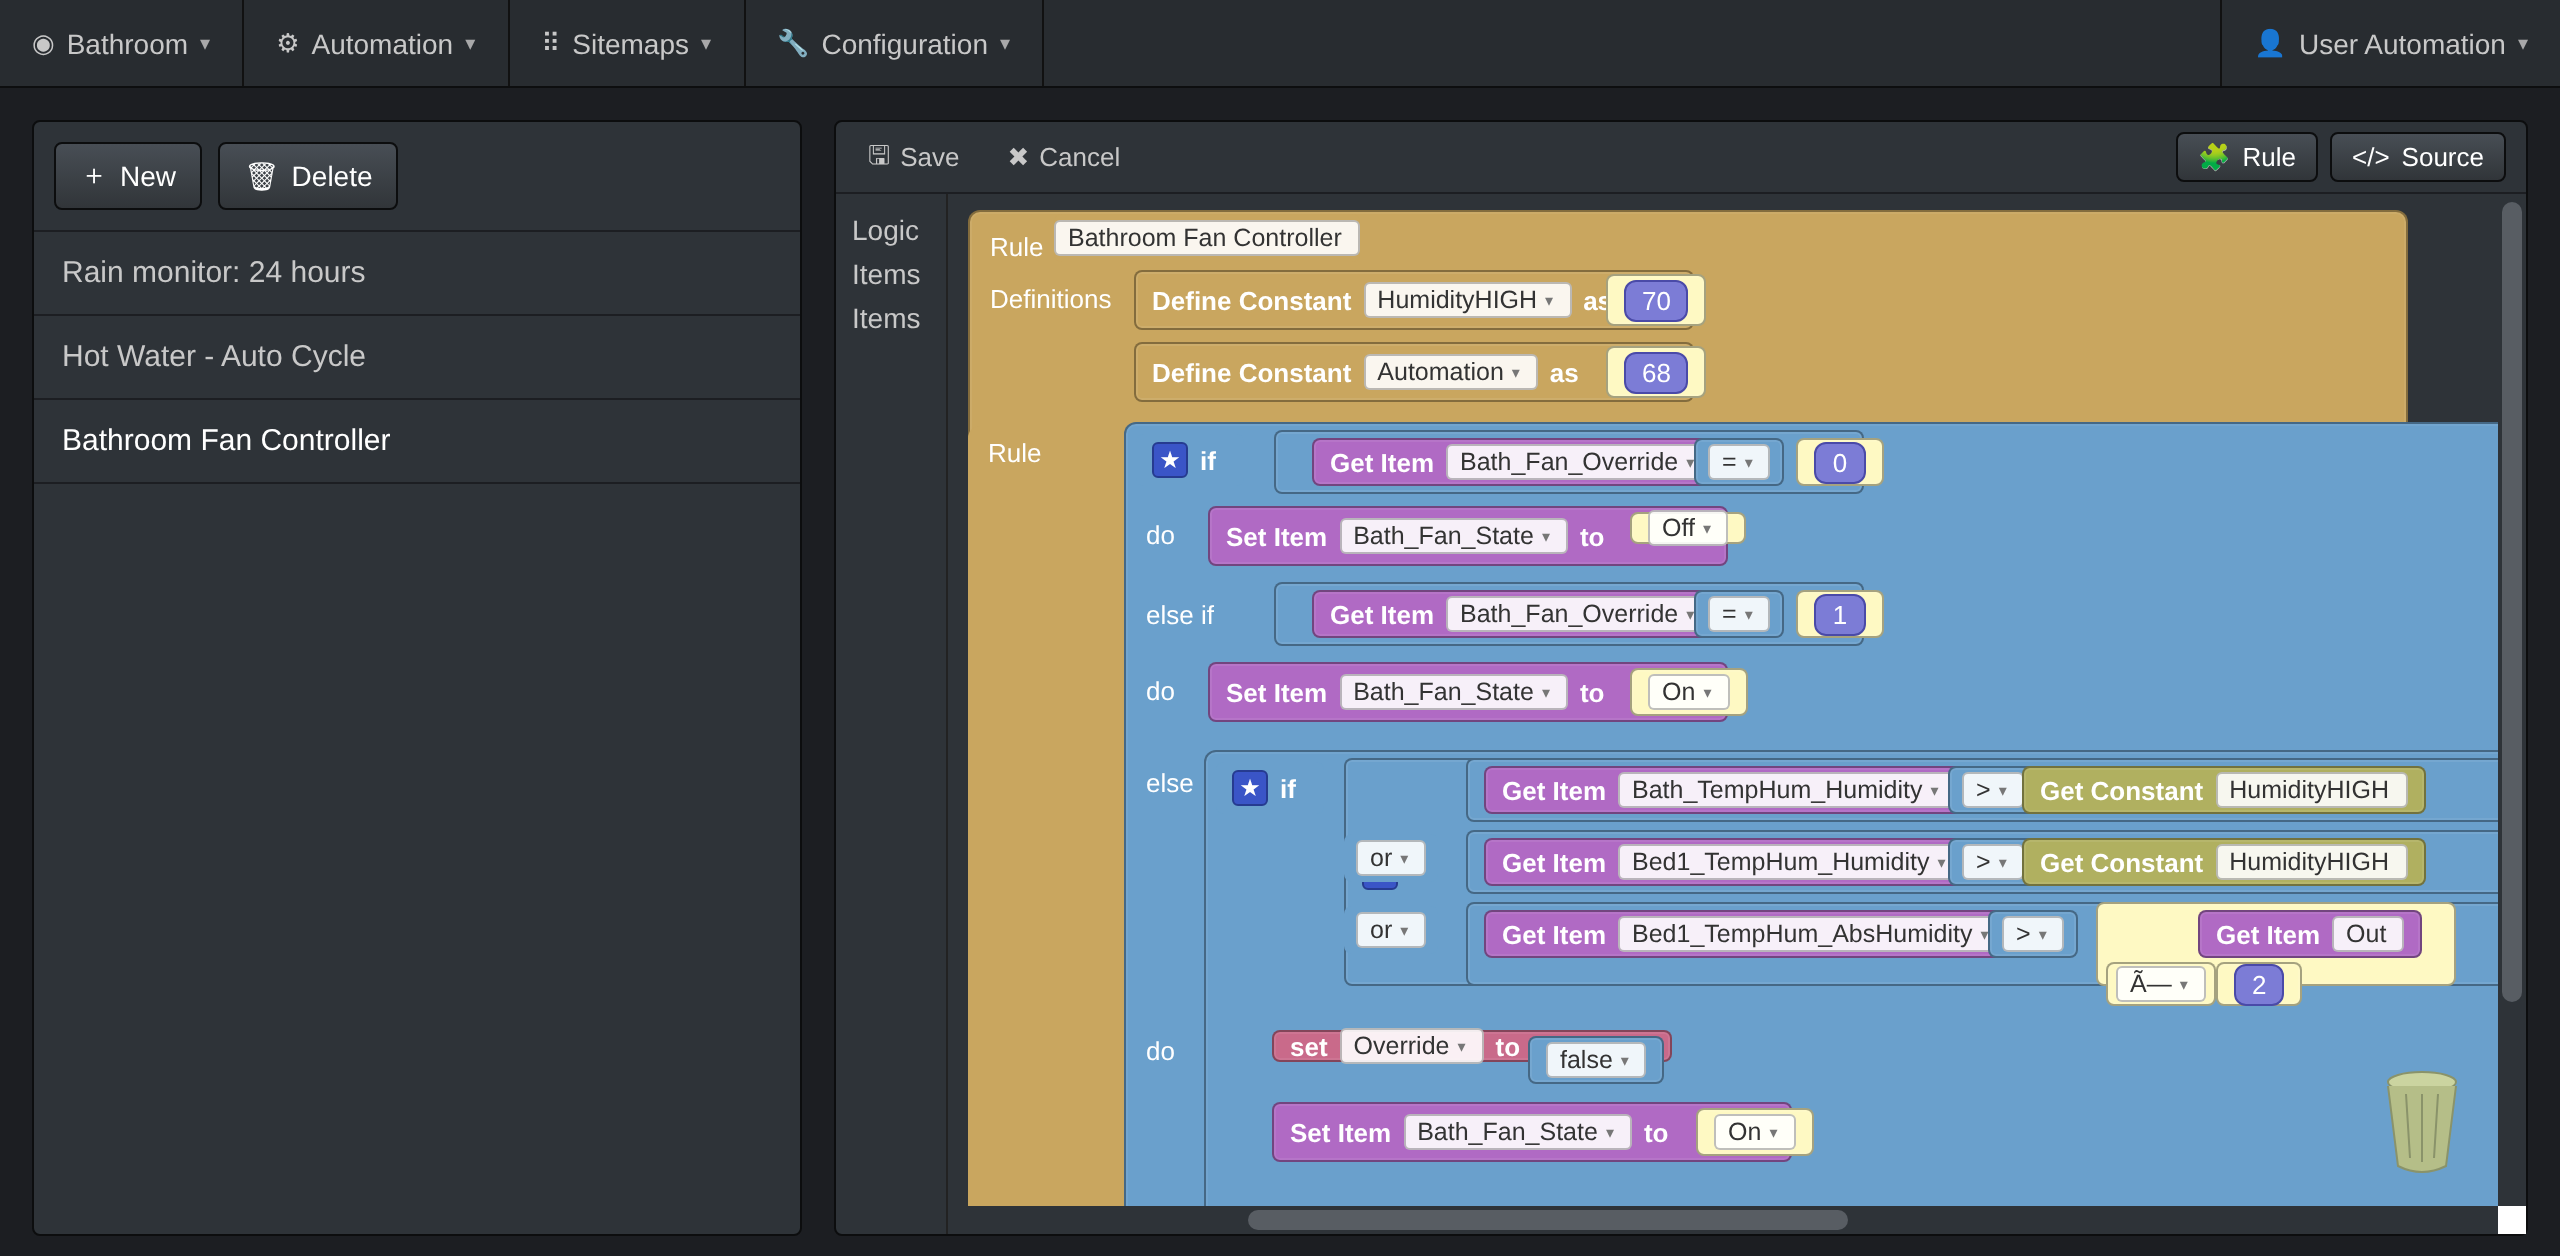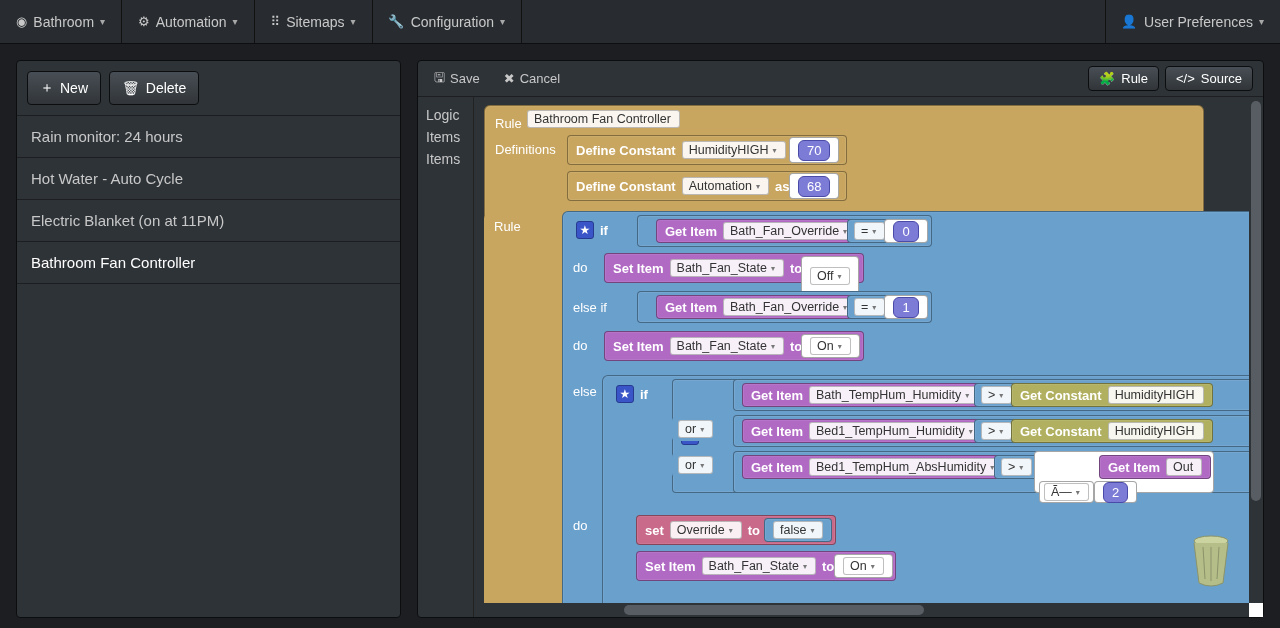--- a/index.html
+++ b/index.html
@@ -168,21 +168,21 @@
     background:#3a55c7; color:#fff;
     display:inline-flex; align-items:center; justify-content:center;
     font-size:12px; margin-right:6px;
     border:1px solid #263b90;
   }
   
   .c-sand { background:#c9a65f; } 
   .c-blue { background:#6aa0cc; } 
   .c-purp { background:#b06ac4; } 
   .c-rose { background:#c96a8a; } 
-  .c-dblu { background:#ffffff; } 
+  .c-dblu { background:#fef9c3;margin-left:14px; } 
   .c-olive{ background:#b0b060; }
   
   .slab {
     position:absolute;
     border:1px solid rgba(0,0,0,.35);
     border-radius:6px;
     box-shadow: inset 0 0 0 1px rgba(255,255,255,.06);
   }
   .slab .side-label {
     position:absolute; left:10px; color:#fff; font-size:13px;
@@ -208,21 +208,21 @@
     <span class="caret">▾</span>
   </div>
   <div class="nav-item">
     <span class="nav-icon">🔧</span>
     <span>Configuration</span>
     <span class="caret">▾</span>
   </div>
   <div class="nav-right">
     <div class="nav-item" style="border-left:1px solid #111;border-right:none">
       <span class="nav-icon">👤</span>
-      <span>User Preferences</span>
+      <span>User Automation</span>
       <span class="caret">▾</span>
     </div>
   </div>
 </div>
 
 <div class="main">
 
   <div class="panel left">
     <div class="left-toolbar">
       <button class="btn">
@@ -230,21 +230,20 @@
         <span>New</span>
       </button>
       <button class="btn">
         <span>🗑</span>
         <span>Delete</span>
       </button>
     </div>
     <div class="rule-list">
       <div class="rule-item">Rain monitor: 24 hours</div>
       <div class="rule-item">Hot Water - Auto Cycle</div>
-      <div class="rule-item">Electric Blanket (on at 11PM)</div>
       <div class="rule-item active">Bathroom Fan Controller</div>
     </div>
   </div>
 
   <div class="panel right">
     <div class="right-header">
       <button class="hdr-btn">
         <span>🖫</span>
         <span>Save</span>
       </button>
@@ -343,21 +342,21 @@
           </div>
 
           <div class="blk c-purp" style="left:130px; top:156px; height:30px; width:260px">
             <span class="lbl">Set Item</span>
             <span class="field">
                 <span>Bath_Fan_State</span>
                 <span class="dd">▾</span>
               </span>
             <span class="lbl" style="margin:0 6px">to</span>
           </div>
-          <div class="blk c-dblu" style="left:327px; top:159px; height:40px">
+          <div class="blk c-dblu" style="left:327px; top:159px; height:16px">
             <span class="field">
                 <span>Off</span>
                 <span class="dd">▾</span>
               </span>
           </div>
 
           <div class="blk c-blue" style="left:163px; top:194px; width:295px; height:32px"></div>
           <div class="blk c-purp" style="left:182px; top:198px; height:24px">
             <span class="lbl">Get Item</span>
             <span class="field">
@@ -478,21 +477,21 @@
           <div class="blk c-dblu" style="left:565px; top:384px; height:22px; padding:0 4px">
             <span class="field">
                 <span>Ã—</span>
                 <span class="dd">▾</span>
               </span>
           </div>
           <div class="blk c-dblu" style="left:620px; top:384px; height:22px">
             <span class="numfield" style="min-width:20px">2</span>
           </div>
 
-          <div class="blk c-rose" style="left:162px; top:418px; height:30px; width:200px">
+          <div class="blk c-rose" style="left:162px; top:418px; height:16px; width:200px">
             <span class="lbl">set</span>
             <span class="field">
                 <span>Override</span>
                 <span class="dd">▾</span>
               </span>
             <span class="lbl" style="margin:0 6px">to</span>
           </div>
           <div class="blk c-blue" style="left:290px; top:421px; height:24px">
             <span class="field">
                 <span>false</span>

